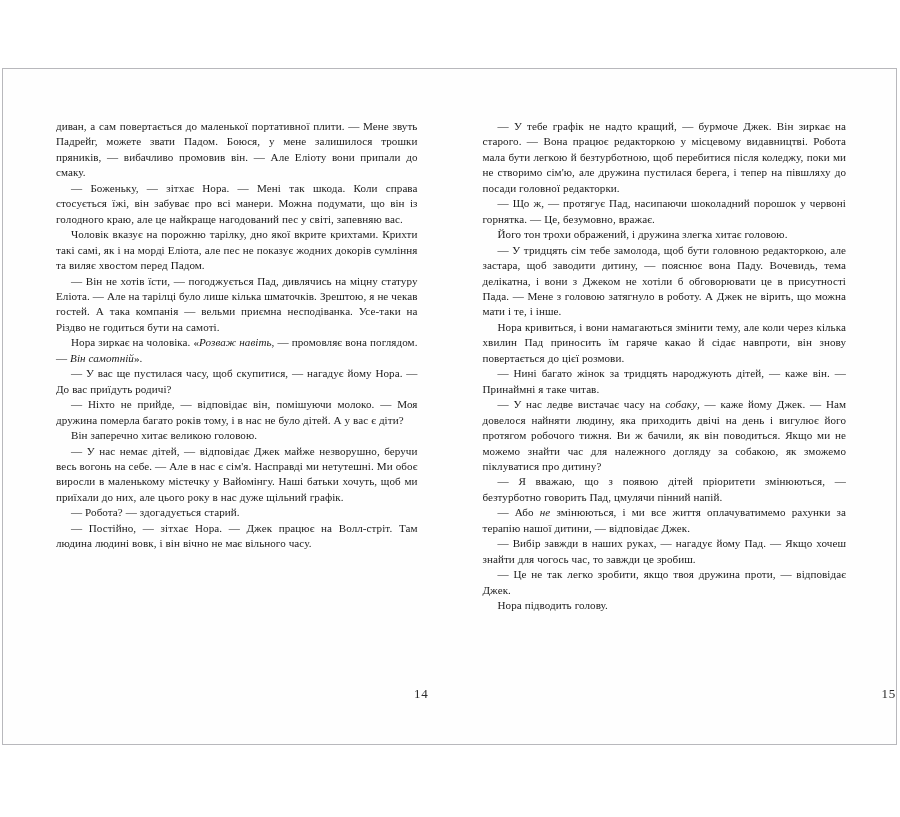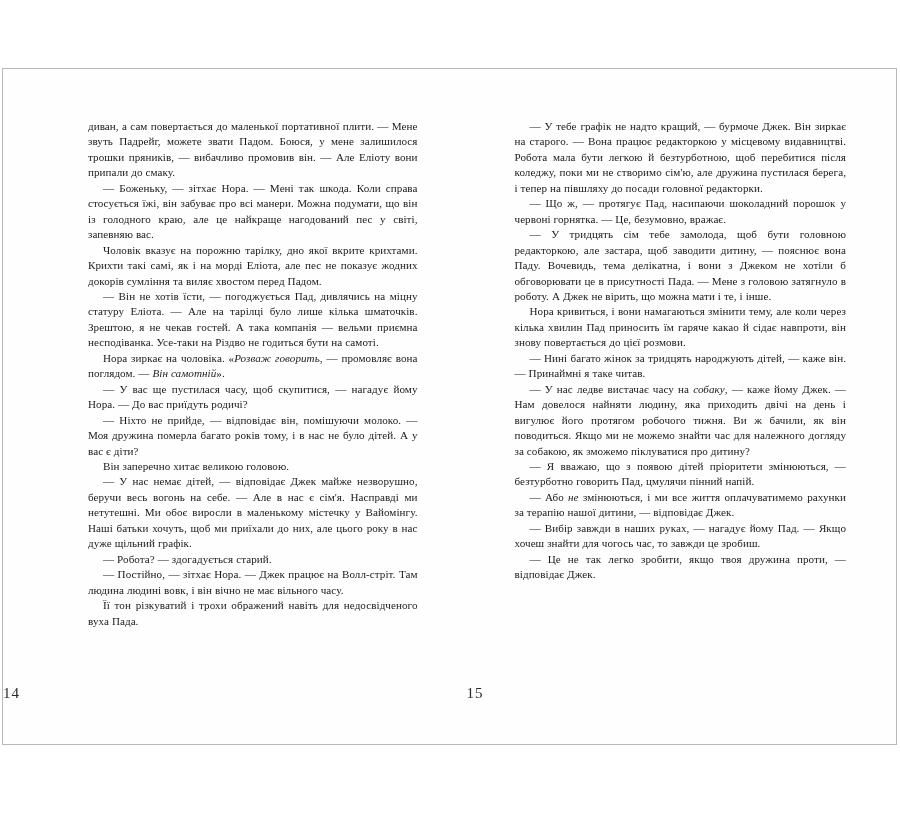--- a/index.html
+++ b/index.html
@@ -50,84 +50,84 @@
 
   .page-body {
     font-size: 11.1px;
     line-height: 15.45px;
     text-align: justify;
     text-justify: inter-word;
     -webkit-hyphens: none;
     hyphens: none;
     letter-spacing: 0.005em;
     word-spacing: 0.01em;
-    margin-left: 32px;
   }
 
   .page-body p {
     margin: 0;
     text-indent: 15px;
   }
   .page-body p.noindent { text-indent: 0; }
 
   .page-body em,
   .page-body i {
     font-style: italic;
   }
 
   .folio {
     position: absolute;
     left: 0;
     right: 0;
     bottom: 45px;
-    text-align: left;
-    font-size: 15px;
+    text-align: right;
+    font-size: 13px;
     line-height: 11px;
     color: #2a2a2a;
     letter-spacing: 0.06em;
   }
   .page-left  .folio { padding-right: 21px; }
   .page-right .folio { padding-left: 17px; }
 </style>
 </head>
 <body>
 
 <div id="canvas">
 
   <div id="book-spread">
 
     <div class="book-page page-left">
       <div class="page-body">
           <p class="noindent"><span>диван, а сам повертається до маленької портативної плити. — Мене звуть Падрейг, можете звати Падом. Боюся, у мене залишилося трошки пряників, — вибачливо промовив він. — Але Еліоту вони припали до смаку.</span></p>
           <p><span>— Боженьку, — зітхає Нора. — Мені так шкода. Коли справа стосується їжі, він забуває про всі манери. Можна подумати, що він із голодного краю, але це найкраще нагодований пес у світі, запевняю вас.</span></p>
           <p><span>Чоловік вказує на порожню тарілку, дно якої вкрите крихтами. Крихти такі самі, як і на морді Еліота, але пес не показує жодних докорів сумління та виляє хвостом перед Падом.</span></p>
           <p><span>— Він не хотів їсти, — погоджується Пад, дивлячись на міцну статуру Еліота. — Але на тарілці було лише кілька шматочків. Зрештою, я не чекав гостей. А така компанія — вельми приємна несподіванка. Усе-таки на Різдво не годиться бути на самоті.</span></p>
-          <p><span>Нора зиркає на чоловіка. «</span><em>Розваж говорить</em><span>, — промовляє вона поглядом. — </span><em>Він самотній</em><span>».</span></p>
+          <p><span>Нора зиркає на чоловіка. «</span><em>Розваж навіть</em><span>, — промовляє вона поглядом. — </span><em>Він самотній</em><span>».</span></p>
           <p><span>— У вас ще пустилася часу, щоб скупитися, — нагадує йому Нора. — До вас приїдуть родичі?</span></p>
           <p><span>— Ніхто не прийде, — відповідає він, помішуючи молоко. — Моя дружина померла багато років тому, і в нас не було дітей. А у вас є діти?</span></p>
           <p><span>Він заперечно хитає великою головою.</span></p>
           <p><span>— У нас немає дітей, — відповідає Джек майже незворушно, беручи весь вогонь на себе. — Але в нас є сім'я. Насправді ми нетутешні. Ми обоє виросли в маленькому містечку у Вайомінгу. Наші батьки хочуть, щоб ми приїхали до них, але цього року в нас дуже щільний графік.</span></p>
           <p><span>— Робота? — здогадується старий.</span></p>
           <p><span>— Постійно, — зітхає Нора. — Джек працює на Волл-стріт. Там людина людині вовк, і він вічно не має вільного часу.</span></p>
-          <p><span>Її тон різкуватий і трохи ображений навіть для недосвідченого вуха Пада.</span></p>
         </div>
       <div class="folio">14</div>
     </div>
 
     <div class="book-page page-right">
       <div class="page-body">
           <p><span>— У тебе графік не надто кращий, — бурмоче Джек. Він зиркає на старого. — Вона працює редакторкою у місцевому видавництві. Робота мала бути легкою й безтурботною, щоб перебитися після коледжу, поки ми не створимо сім'ю, але дружина пустилася берега, і тепер на півшляху до посади головної редакторки.</span></p>
           <p><span>— Що ж, — протягує Пад, насипаючи шоколадний порошок у червоні горнятка. — Це, безумовно, вражає.</span></p>
+          <p><span>Його тон трохи ображений, і дружина злегка хитає головою.</span></p>
           <p><span>— У тридцять сім тебе замолода, щоб бути головною редакторкою, але застара, щоб заводити дитину, — пояснює вона Паду. Вочевидь, тема делікатна, і вони з Джеком не хотіли б обговорювати це в присутності Пада. — Мене з головою затягнуло в роботу. А Джек не вірить, що можна мати і те, і інше.</span></p>
           <p><span>Нора кривиться, і вони намагаються змінити тему, але коли через кілька хвилин Пад приносить їм гаряче какао й сідає навпроти, він знову повертається до цієї розмови.</span></p>
           <p><span>— Нині багато жінок за тридцять народжують дітей, — каже він. — Принаймні я таке читав.</span></p>
           <p><span>— У нас ледве вистачає часу на </span><em>собаку</em><span>, — каже йому Джек. — Нам довелося найняти людину, яка приходить двічі на день і вигулює його протягом робочого тижня. Ви ж бачили, як він поводиться. Якщо ми не можемо знайти час для належного догляду за собакою, як зможемо піклуватися про дитину?</span></p>
           <p><span>— Я вважаю, що з появою дітей пріоритети змінюються, — безтурботно говорить Пад, цмулячи пінний напій.</span></p>
           <p><span>— Або </span><em>не</em><span> змінюються, і ми все життя оплачуватимемо рахунки за терапію нашої дитини, — відповідає Джек.</span></p>
           <p><span>— Вибір завжди в наших руках, — нагадує йому Пад. — Якщо хочеш знайти для чогось час, то завжди це зробиш.</span></p>
           <p><span>— Це не так легко зробити, якщо твоя дружина проти, — відповідає Джек.</span></p>
+          <p><span>Нора підводить голову.</span></p>
         </div>
       <div class="folio">15</div>
     </div>
 
   </div>
 
 </div>
 
 </body></html>

